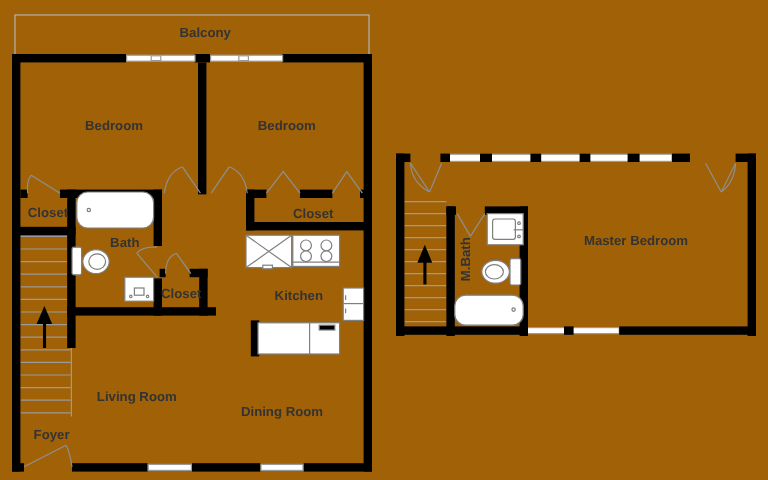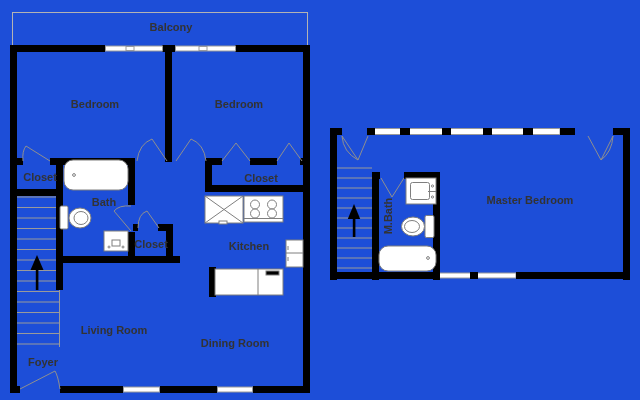--- a/index.html
+++ b/index.html
@@ -1,16 +1,16 @@
 <!DOCTYPE html>
 <html><head>
 <meta charset="utf-8">
 <style>
   html,body{margin:0;padding:0;background:#fff;}
-  #stage{position:relative;width:640px;height:400px;background:#1d4ed8;overflow:hidden;
+  #stage{position:relative;width:640px;height:400px;background:#a16207;overflow:hidden;
          font-family:"Liberation Sans", sans-serif;}
   svg{position:absolute;left:0;top:0;}
   text{font-family:"Liberation Sans", sans-serif;font-weight:bold;font-size:11px;}
   .vtext{font-size:11px;}
 </style>
 </head>
 <body>
 
 <div id="stage">
 <svg width="640" height="400" viewBox="0 0 640 400">

